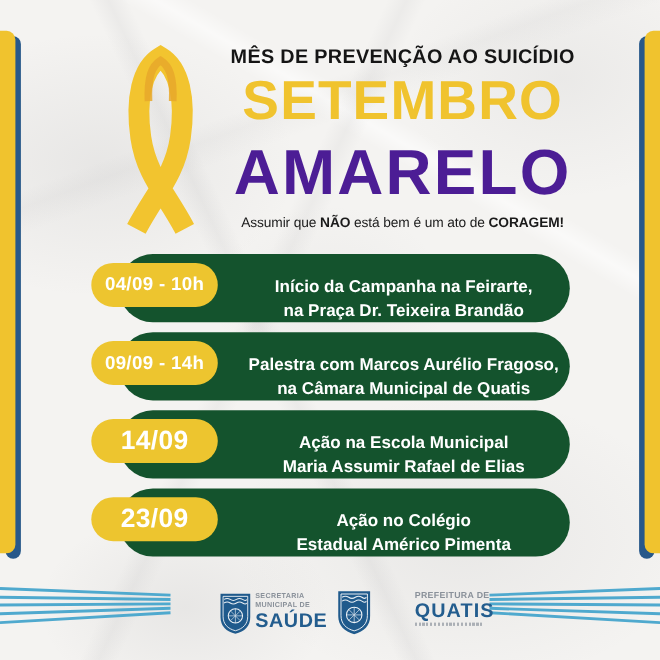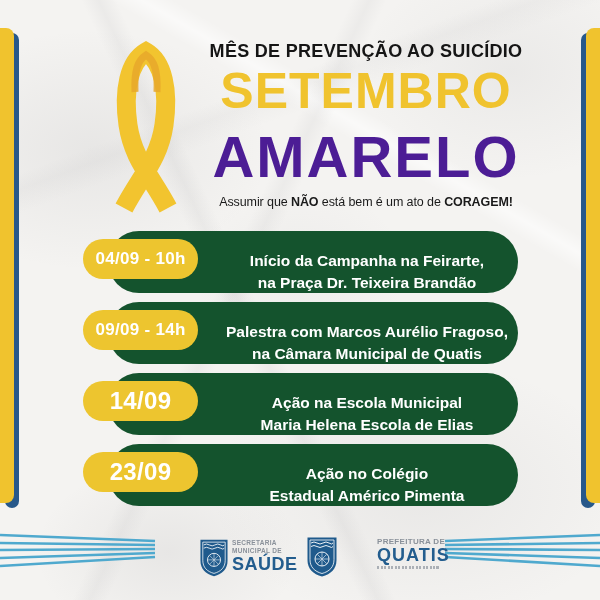--- a/index.html
+++ b/index.html
@@ -131,21 +131,21 @@
         <div>na Câmara Municipal de Quatis</div>
       </div>
     </div>
     <div class="date-pill">09/09 - 14h</div>
   </div>
 
   <div class="event-row">
     <div class="event-bar">
       <div class="event-text">
         <div>Ação na Escola Municipal</div>
-        <div>Maria Helena Escola de Elias</div>
+        <div>Maria Assumir Rafael de Elias</div>
       </div>
     </div>
     <div class="date-pill">14/09</div>
   </div>
 
   <div class="event-row">
     <div class="event-bar">
       <div class="event-text">
         <div>Ação no Colégio</div>
         <div>Estadual Américo Pimenta</div>

